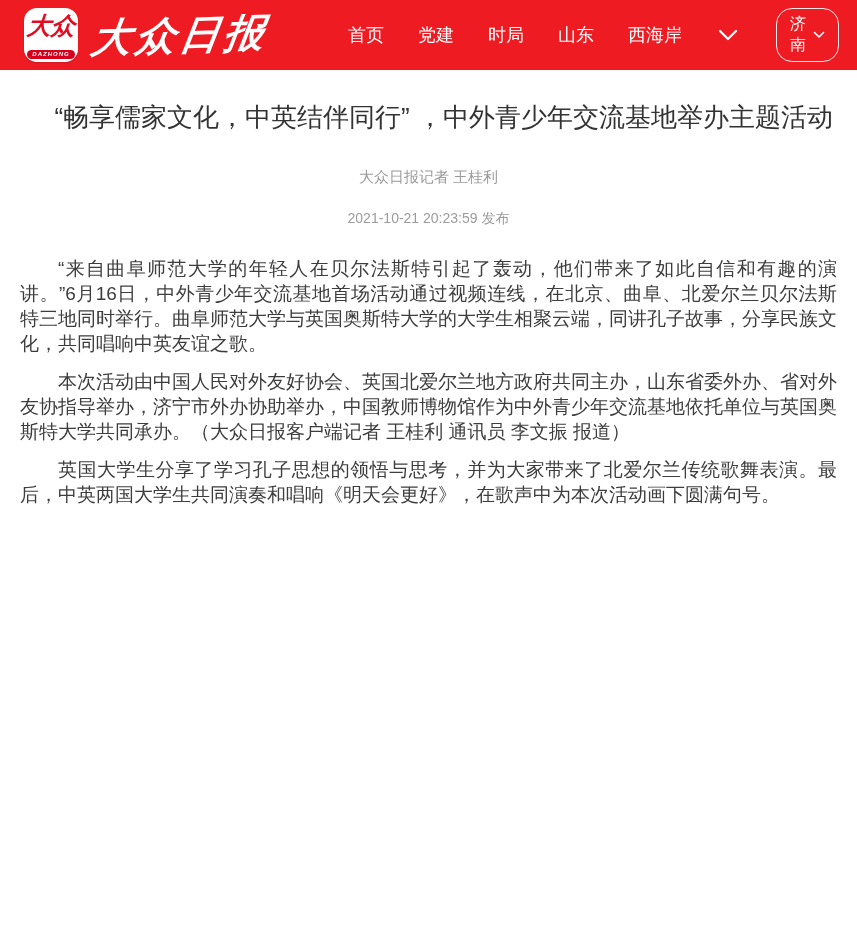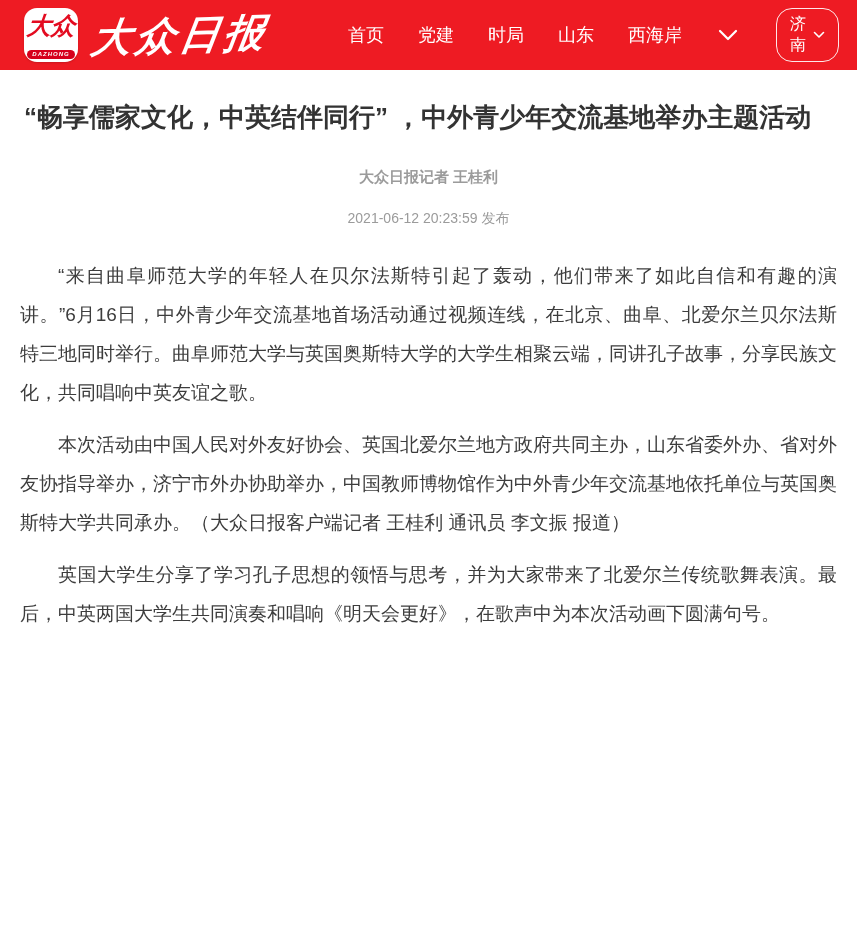--- a/index.html
+++ b/index.html
@@ -108,45 +108,44 @@
   }
 
   
   .main-content {
     padding: 0 20px;
   }
   .article-title {
     margin: 28px 0 0 0;
     padding: 0 4px;
     font-size: 26px;
-    font-weight: 700;
+    font-weight: 400;
     color: #333333;
-    text-align: left;
+    text-align: right;
     line-height: 1.5;
   }
   .article-byline {
     margin-top: 31px;
     text-align: center;
     color: #9b9b9b;
     font-size: 15px;
-    font-weight: bold;
   }
   .article-meta {
     margin-top: 23px;
     display: flex;
     justify-content: center;
     gap: 38px;
     color: #9b9b9b;
     font-size: 14px;
   }
   .article-body {
     margin-top: 28px;
     font-size: 19px;
     color: #3d3d3d;
-    line-height: 39px;
+    line-height: 25px;
     text-align: justify;
   }
   .article-body p {
     text-indent: 2em;
     margin: 0 0 13px 0;
   }
 </style>
 </head>
 <body>
 
@@ -177,20 +176,20 @@
           </svg>
       </span>
     </button>
   </nav>
 </header>
 
 <main class="main-content">
   <h1 class="article-title">“畅享儒家文化，中英结伴同行” ，中外青少年交流基地举办主题活动</h1>
   <div class="article-byline">大众日报记者 王桂利</div>
   <div class="article-meta">
-    <span>2021-06-12 20:23:59 发布</span>
+    <span>2021-10-21 20:23:59 发布</span>
   </div>
   <article class="article-body">
     <p>“来自曲阜师范大学的年轻人在贝尔法斯特引起了轰动，他们带来了如此自信和有趣的演讲。”6月16日，中外青少年交流基地首场活动通过视频连线，在北京、曲阜、北爱尔兰贝尔法斯特三地同时举行。曲阜师范大学与英国奥斯特大学的大学生相聚云端，同讲孔子故事，分享民族文化，共同唱响中英友谊之歌。</p>
     <p>本次活动由中国人民对外友好协会、英国北爱尔兰地方政府共同主办，山东省委外办、省对外友协指导举办，济宁市外办协助举办，中国教师博物馆作为中外青少年交流基地依托单位与英国奥斯特大学共同承办。（大众日报客户端记者 王桂利 通讯员 李文振 报道）</p>
     <p>英国大学生分享了学习孔子思想的领悟与思考，并为大家带来了北爱尔兰传统歌舞表演。最后，中英两国大学生共同演奏和唱响《明天会更好》，在歌声中为本次活动画下圆满句号。</p>
   </article>
 </main>
 
 </body></html>

